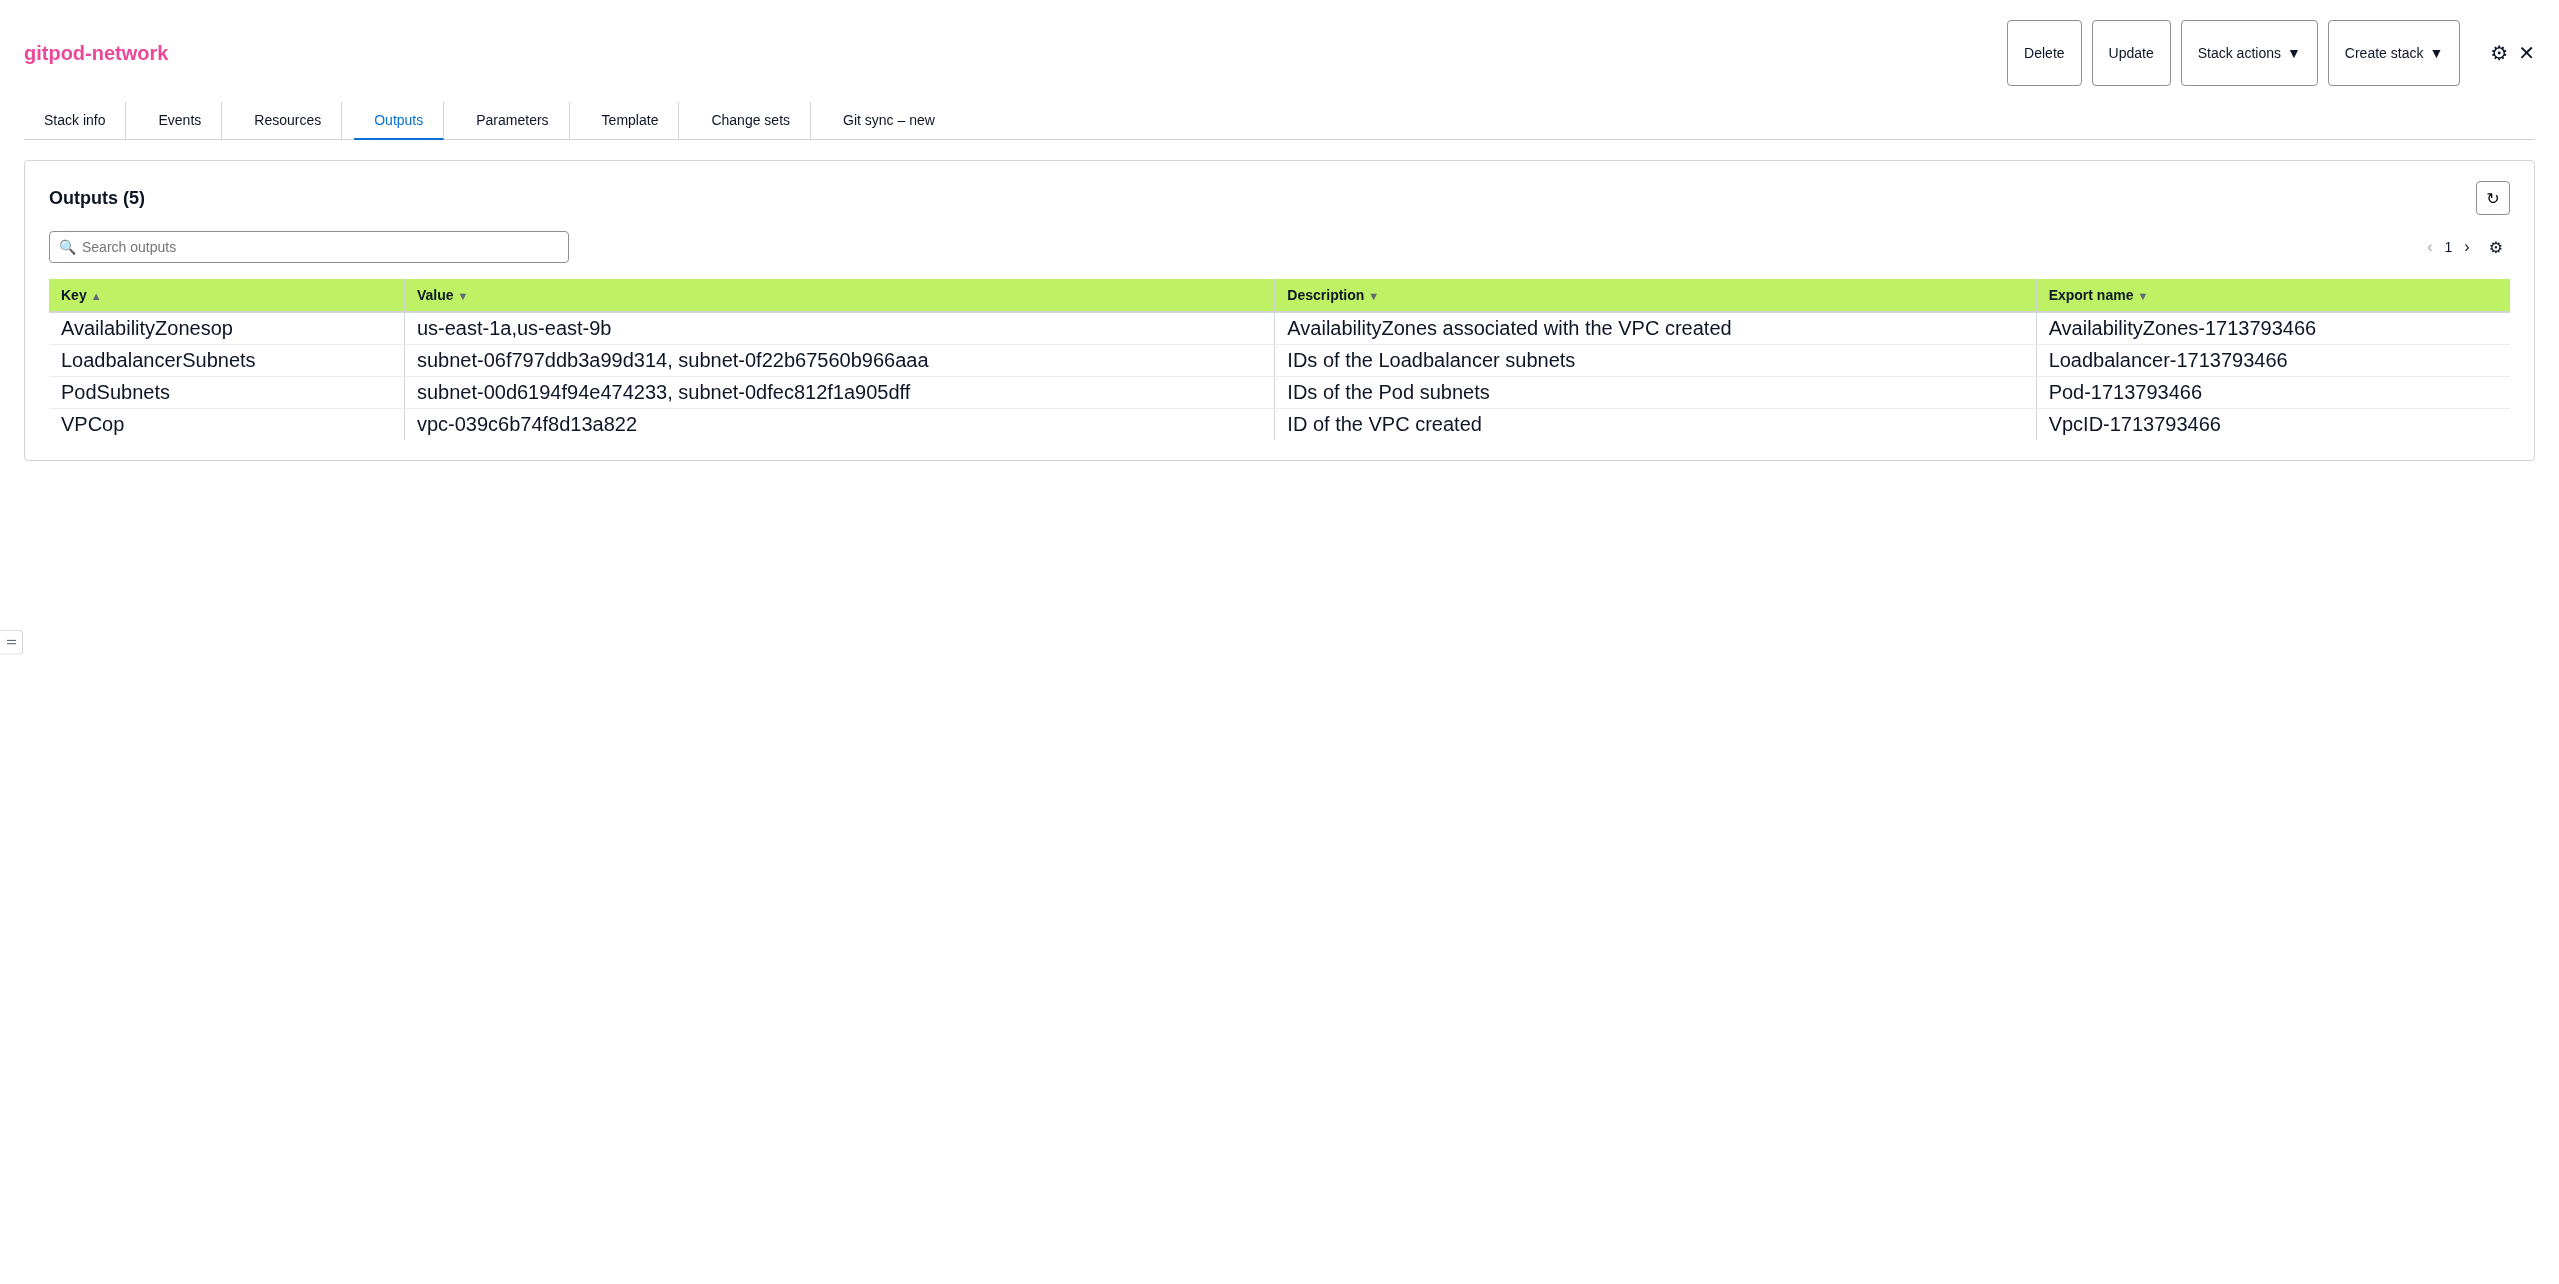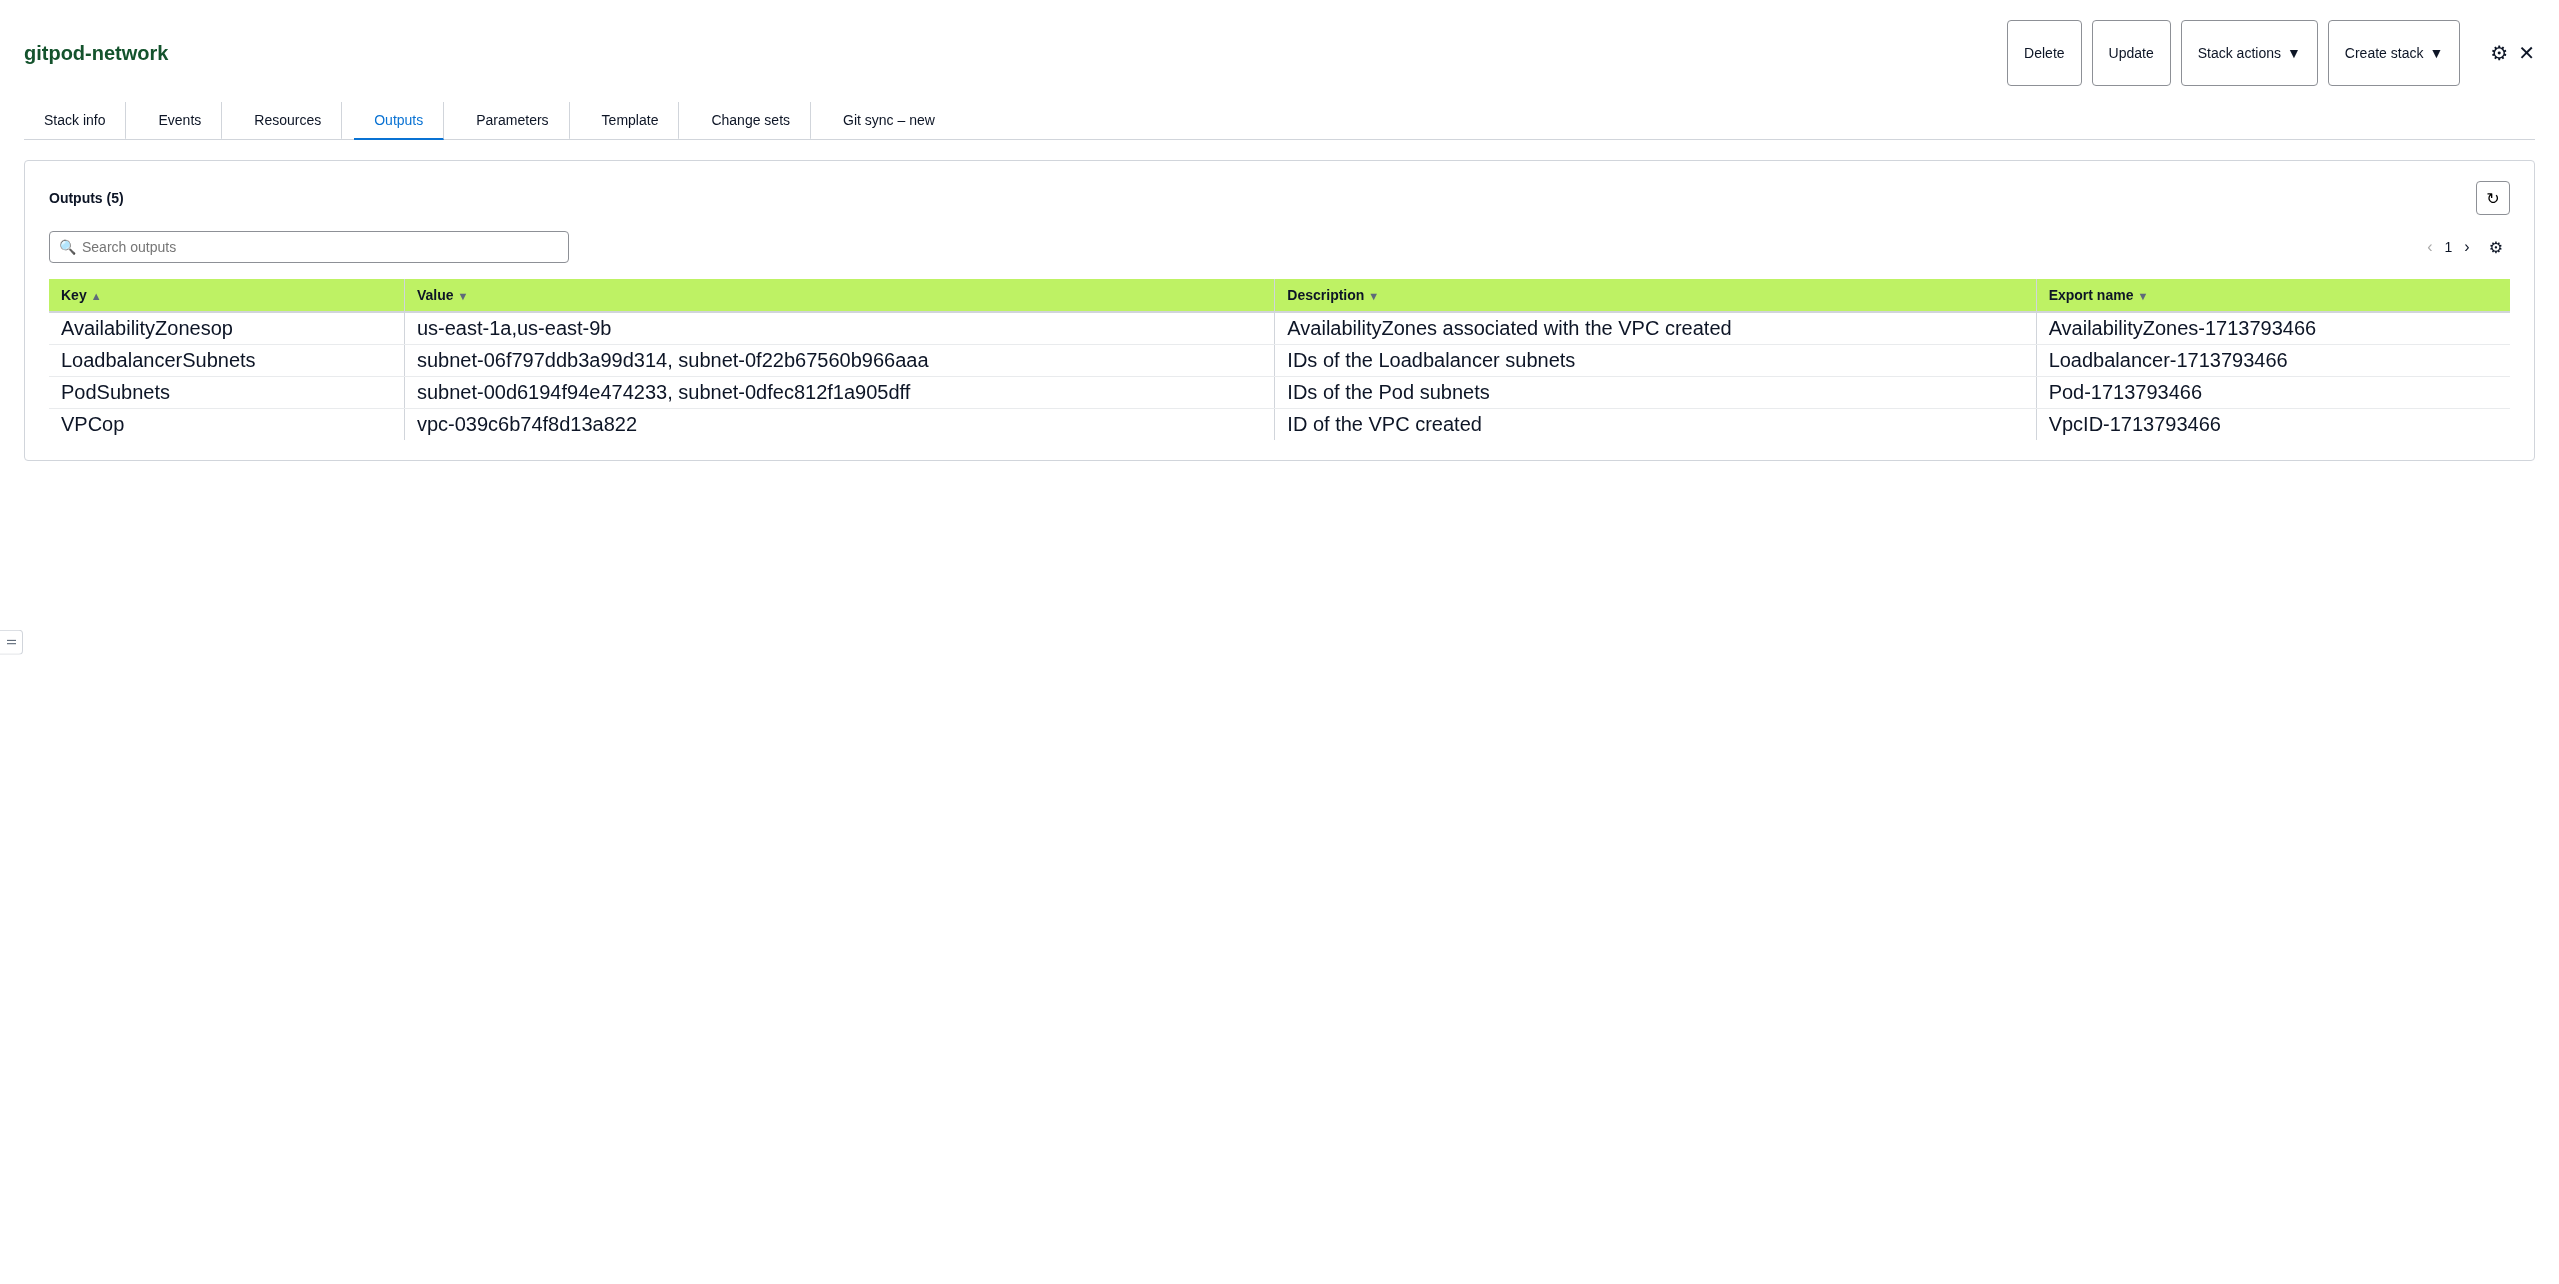--- a/index.html
+++ b/index.html
@@ -17,21 +17,21 @@
     }
     .header-row {
       display: flex;
       align-items: center;
       justify-content: space-between;
       margin-bottom: 16px;
     }
     .page-title {
       font-size: 20px;
       font-weight: 700;
-      color: #14532d;
+      color: #ec4899;
     }
     .header-actions {
       display: flex;
       gap: 10px;
       align-items: center;
     }
     .btn {
       border: 1px solid #8d9096;
       background: #fff;
       color: #0d1526;
@@ -74,21 +74,21 @@
       background: #fff;
       padding: 20px 24px;
     }
     .content-header {
       display: flex;
       align-items: center;
       justify-content: space-between;
       margin-bottom: 16px;
     }
     .section-title {
-      font-size: 14px;
+      font-size: 18px;
       font-weight: 700;
     }
     .refresh-btn {
       border: 1px solid #8d9096;
       background: #fff;
       width: 34px;
       height: 34px;
       border-radius: 4px;
       cursor: pointer;
       display: flex;

